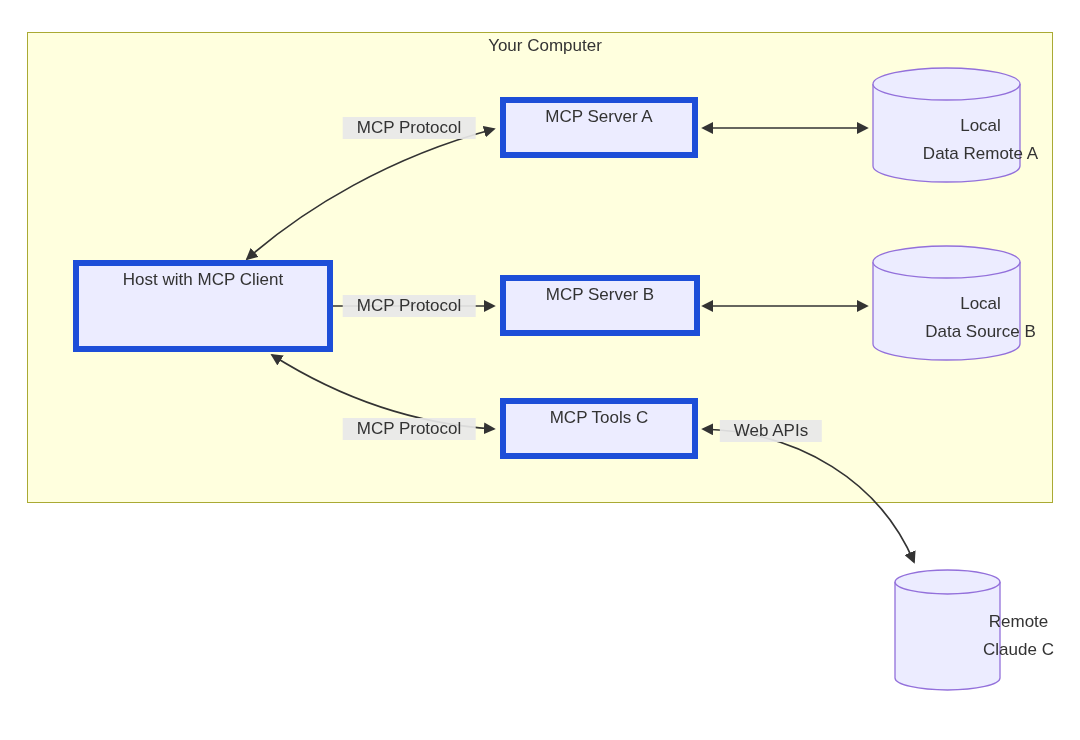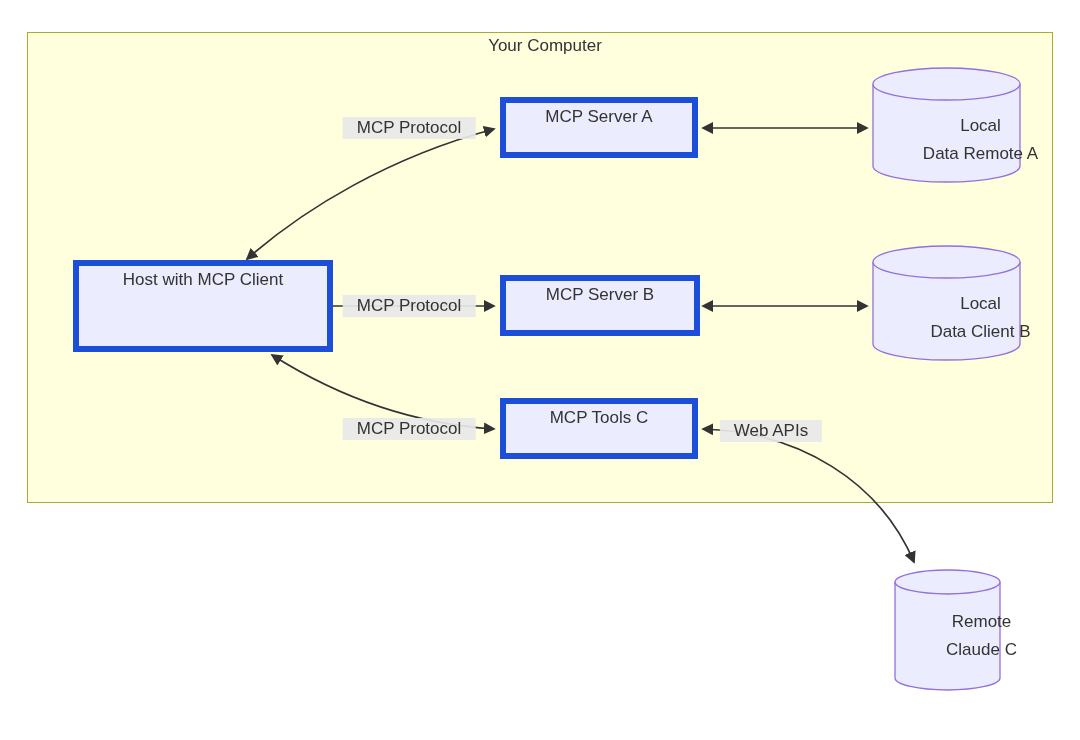--- a/index.html
+++ b/index.html
@@ -72,24 +72,24 @@
     <div>MCP Tools C</div>
   </div>
 
   <div class="cyl-label" style="left:873px;top:104px;width:147px;height:72px;">
     <div>Local</div>
     <div>Data Remote A</div>
   </div>
 
   <div class="cyl-label" style="left:873px;top:282px;width:147px;height:72px;">
     <div>Local</div>
-    <div>Data Client B</div>
+    <div>Data Source B</div>
   </div>
 
-  <div class="cyl-label" style="left:895px;top:600px;width:105px;height:72px;">
+  <div class="cyl-label" style="left:932px;top:600px;width:105px;height:72px;">
     <div>Remote</div>
     <div>Claude C</div>
   </div>
 
   <div class="edge-label" style="left:409px;top:128px;">MCP Protocol</div>
   <div class="edge-label" style="left:409px;top:306px;">MCP Protocol</div>
   <div class="edge-label" style="left:409px;top:429px;">MCP Protocol</div>
   <div class="edge-label" style="left:771px;top:431px;">Web APIs</div>
 
 </div>

